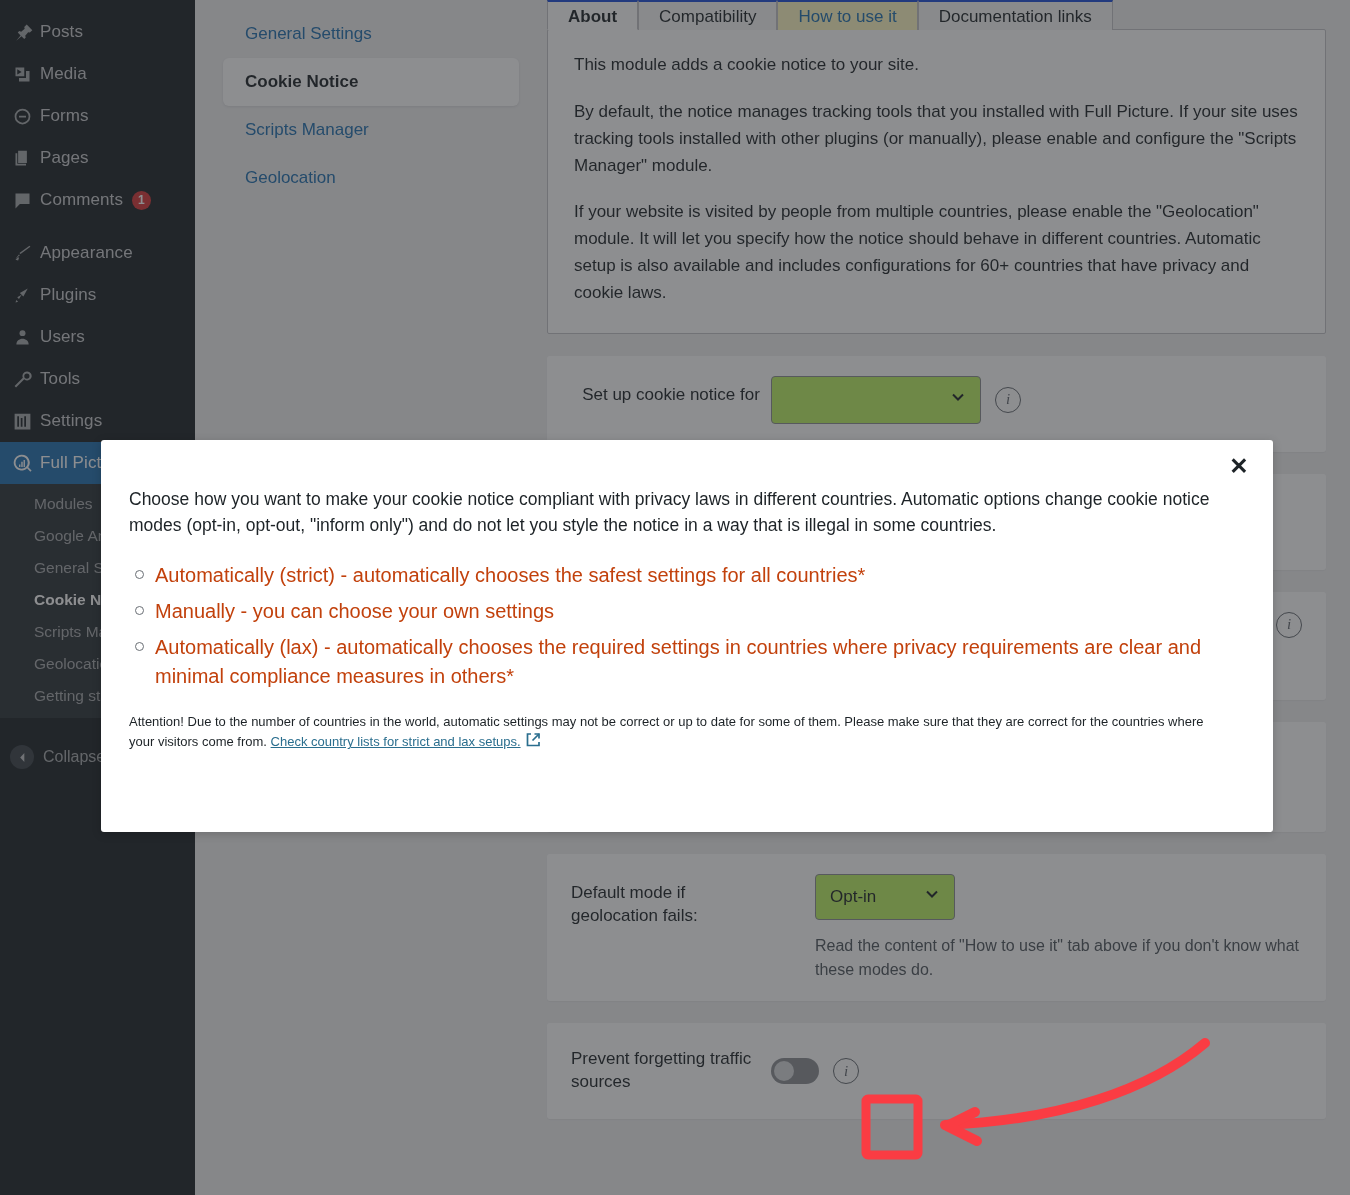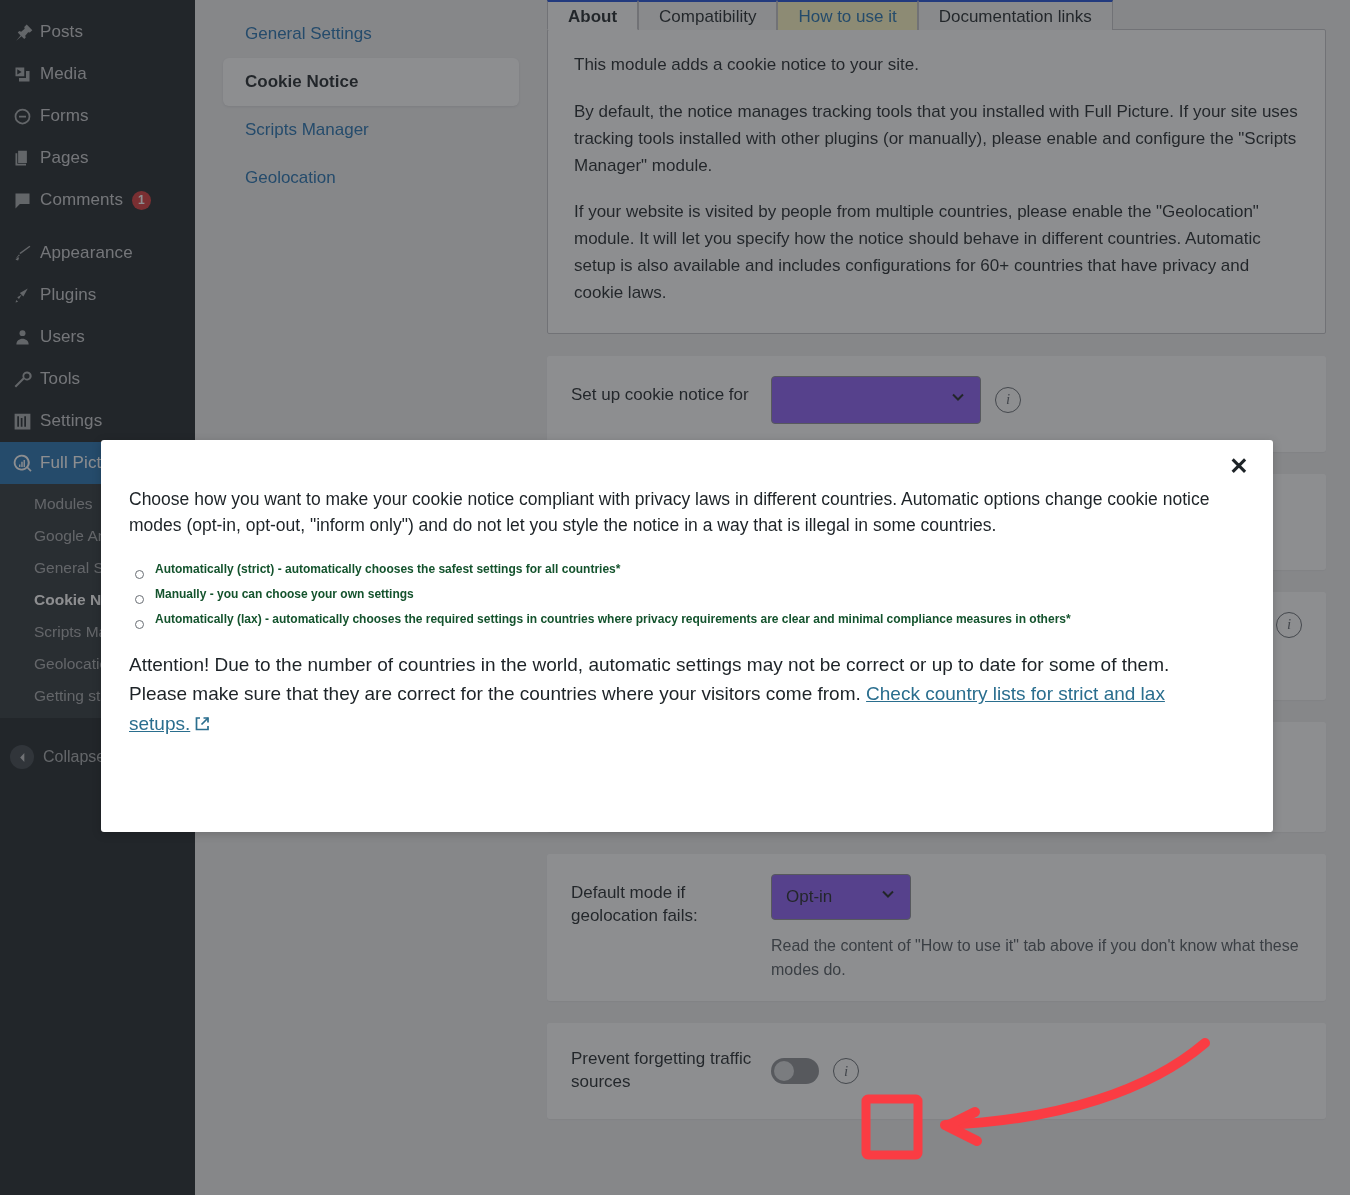--- a/index.html
+++ b/index.html
@@ -93,21 +93,21 @@
     padding: 20px 24px; display: flex; align-items: flex-start;
     min-height: 88px; box-shadow: 0 1px 1px rgba(0,0,0,.04);
   }
   .setting-label {
     width: 200px; flex: 0 0 200px; font-size: 17px; color: #1d2327;
     line-height: 1.35; padding-top: 8px;
   }
   .setting-ctrl { flex: 1; }
   .select-box {
     display: inline-flex; align-items: center; justify-content: space-between;
-    border: 1px solid #8c8f94; background: #8b5cf6; border-radius: 4px;
+    border: 1px solid #8c8f94; background: #bef264; border-radius: 4px;
     height: 46px; padding: 0 14px; font-size: 17px; color: #1d2327;
     min-width: 140px;
   }
   .select-box .chev { margin-left: 22px; }
   .select-box .chev svg { width: 16px; height: 16px; stroke: #1d2327; fill: none; stroke-width: 2; }
   .help-text { font-size: 16px; color: #50575e; line-height: 1.48; margin-top: 14px; }
   .info-icon {
     width: 26px; height: 26px; border-radius: 50%; border: 1.6px solid #646970;
     color: #646970; font-size: 15px; font-style: italic; font-family: "Liberation Serif", serif;
     display: inline-flex; align-items: center; justify-content: center;
@@ -137,28 +137,28 @@
   }
   #modal-close {
     position: absolute; right: 16px; top: 8px; width: 36px; height: 36px;
     display: flex; align-items: center; justify-content: center;
     font-size: 23px; color: #1d2327; font-weight: 700; cursor: pointer;
     line-height: 1;
   }
   #modal p.lead { font-size: 17.5px; line-height: 1.5; color: #1d2327; }
   #modal ul { list-style: none; margin: 22px 0 0 0; }
   #modal ul li {
-    position: relative; padding-left: 26px; font-size: 12px;
-    line-height: 1.42; color: #14532d; margin-bottom: 8px; font-weight: bold;
+    position: relative; padding-left: 26px; font-size: 20px;
+    line-height: 1.42; color: #c2410c; margin-bottom: 8px;
   }
   #modal ul li::before {
     content: ""; position: absolute; left: 6px; top: 9px;
     width: 7px; height: 7px; border: 1.4px solid #6a6f75; border-radius: 50%;
   }
-  #modal p.attention { font-size: 19px; line-height: 1.56; color: #1d2327; margin-top: 22px; }
+  #modal p.attention { font-size: 13px; line-height: 1.56; color: #1d2327; margin-top: 22px; }
   #modal a { color: #2a6e8e; text-decoration: underline; }
   .ext-ico { display: inline-block; width: 16px; height: 16px; vertical-align: -2px; margin-left: 4px; }
   .ext-ico svg { width: 16px; height: 16px; fill: none; stroke: #2a6e8e; stroke-width: 1.7; }
 
   
   #annot { position: absolute; inset: 0; z-index: 60; pointer-events: none; }
 </style>
 </head>
 <body>
 
@@ -311,21 +311,21 @@
           <div class="tab hover">How to use it</div>
           <div class="tab">Documentation links</div>
         </div>
 
         <div class="about-box">
           <p>This module adds a cookie notice to your site.</p>
           <p>By default, the notice manages tracking tools that you installed with Full Picture. If your site uses tracking tools installed with other plugins (or manually), please enable and configure the "Scripts Manager" module.</p>
           <p>If your website is visited by people from multiple countries, please enable the "Geolocation" module. It will let you specify how the notice should behave in different countries. Automatic setup is also available and includes configurations for 60+ countries that have privacy and cookie laws.</p>
         </div>
 
-        <div class="setting-card" style="min-height:96px;">
+        <div class="setting-card" style="min-height:96px;text-align:center;">
           <div class="setting-label">Set up cookie notice for</div>
           <div class="setting-ctrl row-inline">
             <div class="select-box" style="min-width:210px;height:48px;">
               <span></span>
               <span class="chev">
                 <svg viewBox="0 0 16 16">
                     <path d="M3 5.5 8 10.5 13 5.5"></path>
                   </svg>
               </span>
             </div>
@@ -354,21 +354,21 @@
               <span class="chev" style="margin-left:10px">
                 <svg viewBox="0 0 16 16">
                     <path d="M3 5.5 8 10.5 13 5.5"></path>
                   </svg>
               </span>
             </div>
             <span class="info-icon">i</span>
           </div>
         </div>
 
-        <div class="setting-card" style="min-height:144px;">
+        <div class="setting-card" style="min-height:144px;gap:44px;">
           <div class="setting-label">Default mode if geolocation fails:</div>
           <div class="setting-ctrl">
             <div class="select-box" style="min-width:140px;">
               <span>Opt-in</span>
               <span class="chev">
                 <svg viewBox="0 0 16 16">
                     <path d="M3 5.5 8 10.5 13 5.5"></path>
                   </svg>
               </span>
             </div>

